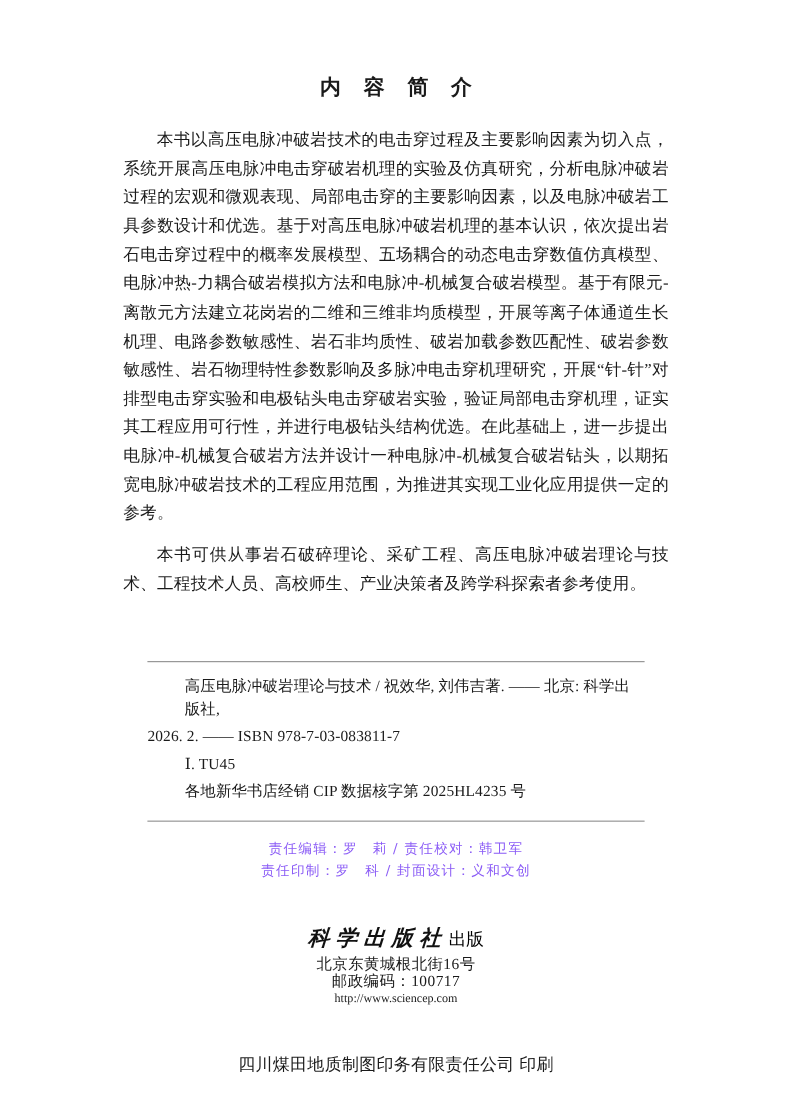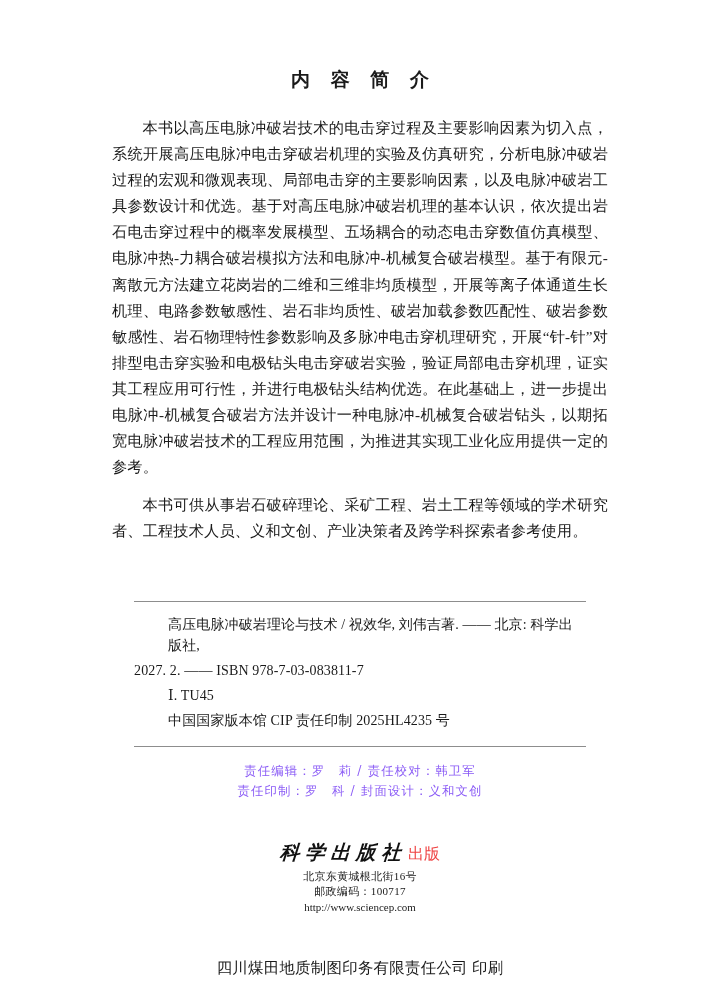--- a/index.html
+++ b/index.html
@@ -124,29 +124,29 @@
     display: inline-block;
     vertical-align: baseline;
     color: #111;
   }
   .logo-plain {
     font-size: 16px;
     font-family: "Liberation Serif", serif;
     vertical-align: baseline;
     display: inline-block;
     margin-left: 1px;
-    color: #ef4444;
+    color: #000000;
   }
 
   .addr {
     text-align: center;
     padding-top: 6px;
   }
   .addr div {
-    font-size: 11px;
+    font-size: 14px;
     line-height: 15.5px;
     letter-spacing: 0.03em;
   }
   .addr .url {
     font-family: "Liberation Serif", serif;
     font-size: 11px;
     letter-spacing: 0;
   }
 
   
@@ -173,30 +173,30 @@
 </style>
 </head>
 <body>
 
 <div class="page">
 
   <div class="section-heading">内 容 简 介</div>
 
   <div class="abstract">
     <p>本书以高压电脉冲破岩技术的电击穿过程及主要影响因素为切入点，系统开展高压电脉冲电击穿破岩机理的实验及仿真研究，分析电脉冲破岩过程的宏观和微观表现、局部电击穿的主要影响因素，以及电脉冲破岩工具参数设计和优选。基于对高压电脉冲破岩机理的基本认识，依次提出岩石电击穿过程中的概率发展模型、五场耦合的动态电击穿数值仿真模型、电脉冲热-力耦合破岩模拟方法和电脉冲-机械复合破岩模型。基于有限元-离散元方法建立花岗岩的二维和三维非均质模型，开展等离子体通道生长机理、电路参数敏感性、岩石非均质性、破岩加载参数匹配性、破岩参数敏感性、岩石物理特性参数影响及多脉冲电击穿机理研究，开展“针-针”对排型电击穿实验和电极钻头电击穿破岩实验，验证局部电击穿机理，证实其工程应用可行性，并进行电极钻头结构优选。在此基础上，进一步提出电脉冲-机械复合破岩方法并设计一种电脉冲-机械复合破岩钻头，以期拓宽电脉冲破岩技术的工程应用范围，为推进其实现工业化应用提供一定的参考。</p>
-    <p>本书可供从事岩石破碎理论、采矿工程、岩土工程等领域的学术研究者、工程技术人员、义和文创、产业决策者及跨学科探索者参考使用。</p>
+    <p>本书可供从事岩石破碎理论、采矿工程、高压电脉冲破岩理论与技术、工程技术人员、高校师生、产业决策者及跨学科探索者参考使用。</p>
   </div>
 
   <hr class="rule rule-top">
 
   <div class="cip">
     <div class="cip-line indent">高压电脉冲破岩理论与技术 / 祝效华, 刘伟吉著. —— 北京: 科学出版社,</div>
-    <div class="cip-line indent-small">2027. 2. —— ISBN 978-7-03-083811-7</div>
+    <div class="cip-line indent-small">2026. 2. —— ISBN 978-7-03-083811-7</div>
     <div class="cip-line roman">Ⅰ. TU45</div>
-    <div class="cip-line indent">中国国家版本馆 CIP 责任印制 2025HL4235 号</div>
+    <div class="cip-line indent">各地新华书店经销 CIP 数据核字第 2025HL4235 号</div>
   </div>
 
   <hr class="rule rule-bottom">
 
   <div class="credits">
     <div>责任编辑：罗　莉 / 责任校对：韩卫军</div>
     <div>责任印制：罗　科 / 封面设计：义和文创</div>
   </div>
 
   <div class="publisher">

